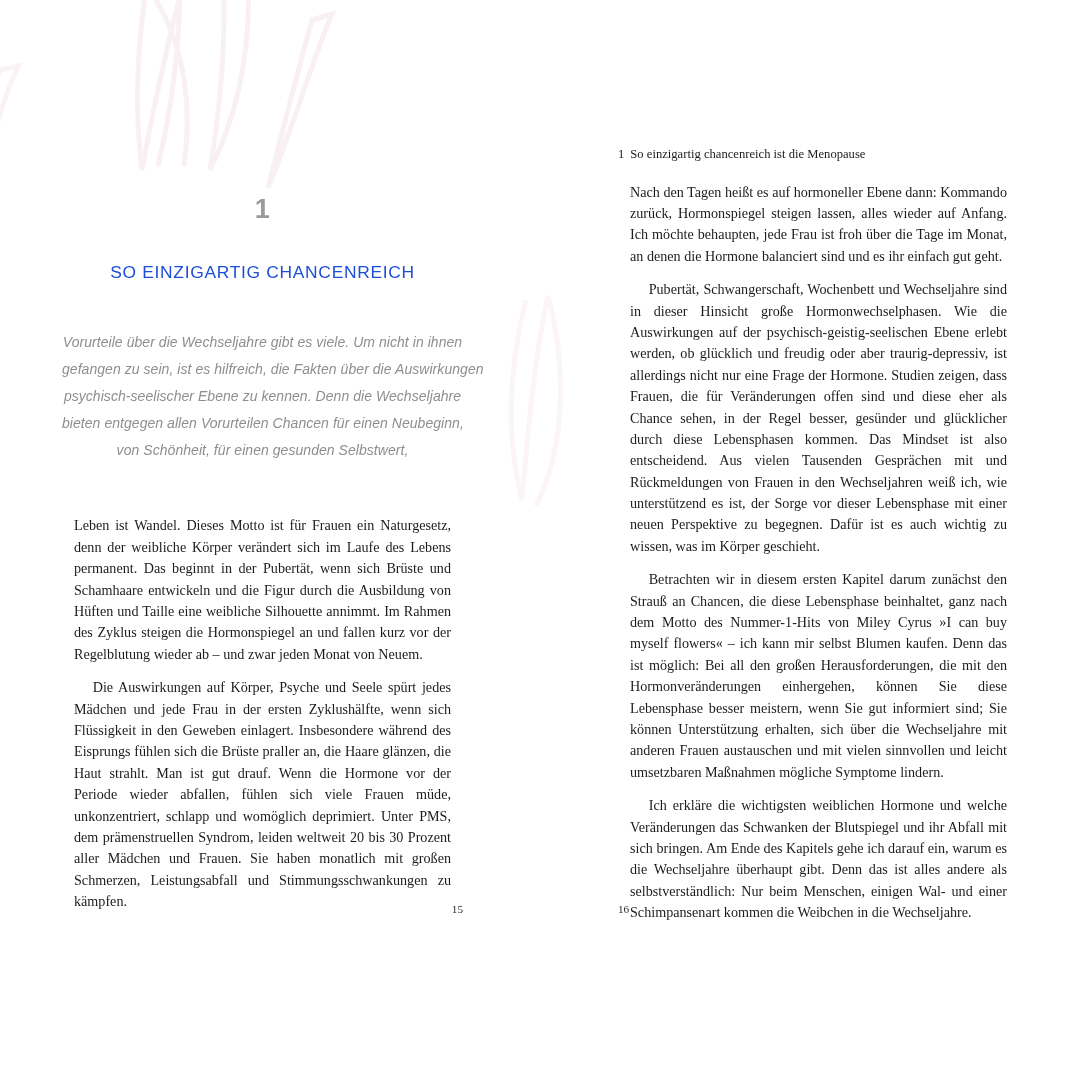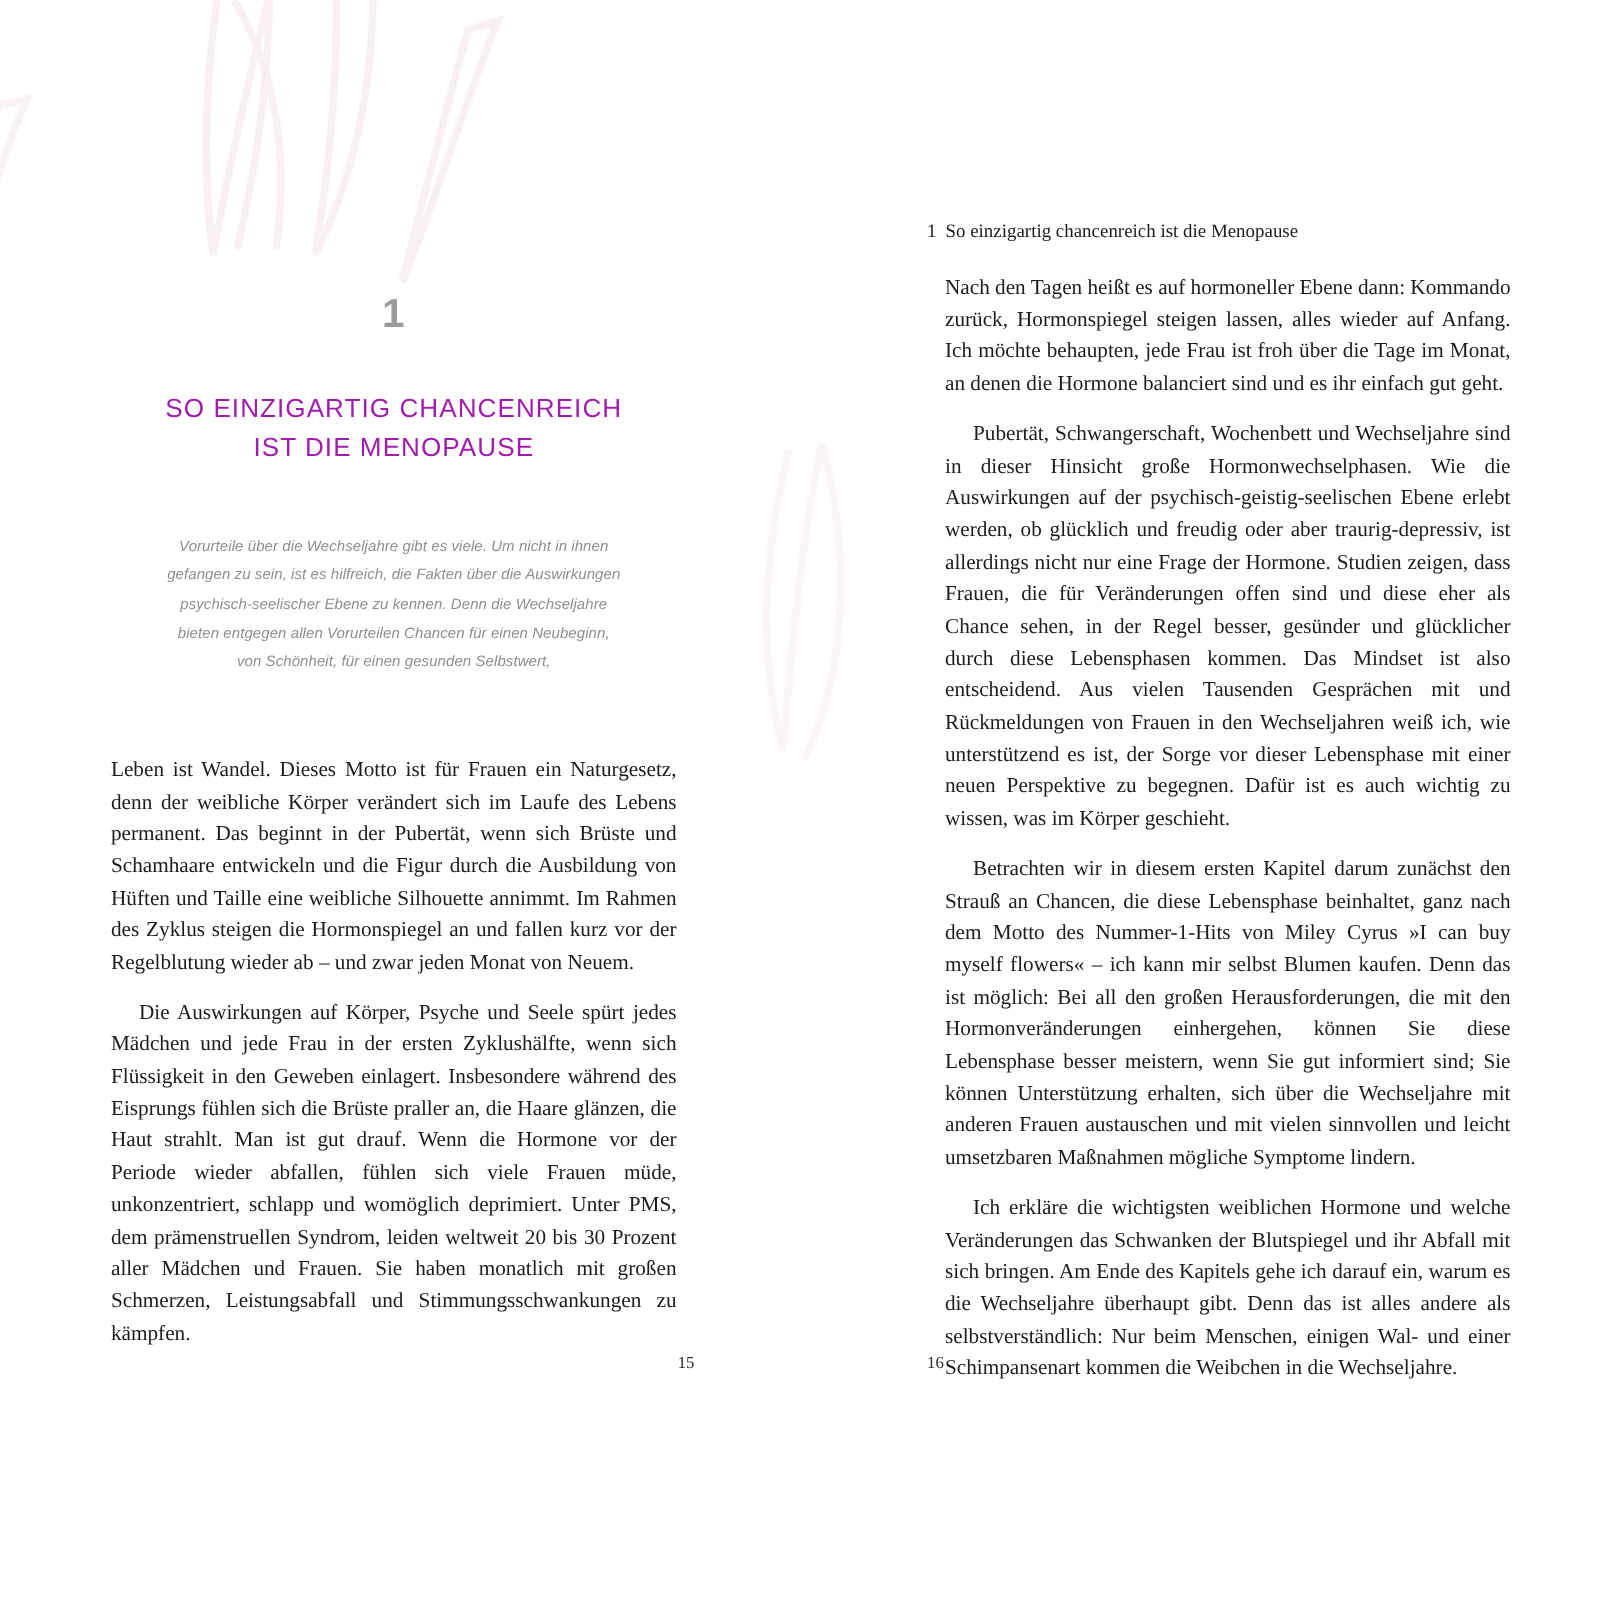--- a/index.html
+++ b/index.html
@@ -58,34 +58,34 @@
     color: #9a9a9a;
     letter-spacing: 0.5px;
     line-height: 1;
     margin: 0 0 36px 0;
   }
 
   .chapter-title {
     font-family: "Liberation Sans", "DejaVu Sans", sans-serif;
     font-size: 17.4px;
     font-weight: normal;
-    color: #a21caf;
+    color: #1d4ed8;
     letter-spacing: 0.7px;
     line-height: 1.5;
     margin: 1px;
   }
   .chapter-title .tline { display: block; }
 
   
   .epigraph {
     margin: 44px 0 0 0;
     text-align: center;
     font-family: "Liberation Sans", "DejaVu Sans", sans-serif;
     font-style: italic;
-    font-size: 10px;
+    font-size: 14px;
     line-height: 1.92;
     color: #8e8e8e;
     letter-spacing: 0.05px;
   }
   .epigraph .eline { display: block; white-space: nowrap; }
 
   
   .running-header {
     padding-top: 148px;
     font-size: 12.6px;
@@ -153,21 +153,20 @@
 
   <div class="spread">
 
     <div class="page-half left">
 
       <div class="chapter-opener">
         <div class="chapter-number">1</div>
 
         <h1 class="chapter-title">
           <span class="tline">SO EINZIGARTIG CHANCENREICH</span>
-          <span class="tline">IST DIE MENOPAUSE</span>
         </h1>
       </div>
 
       <div class="epigraph">
         <span class="eline">Vorurteile über die Wechseljahre gibt es viele. Um nicht in ihnen</span>
         <span class="eline">gefangen zu sein, ist es hilfreich, die Fakten über die Auswirkungen</span>
         <span class="eline">psychisch-seelischer Ebene zu kennen. Denn die Wechseljahre</span>
         <span class="eline">bieten entgegen allen Vorurteilen Chancen für einen Neubeginn,</span>
         <span class="eline">von Schönheit, für einen gesunden Selbstwert,</span>
       </div>

